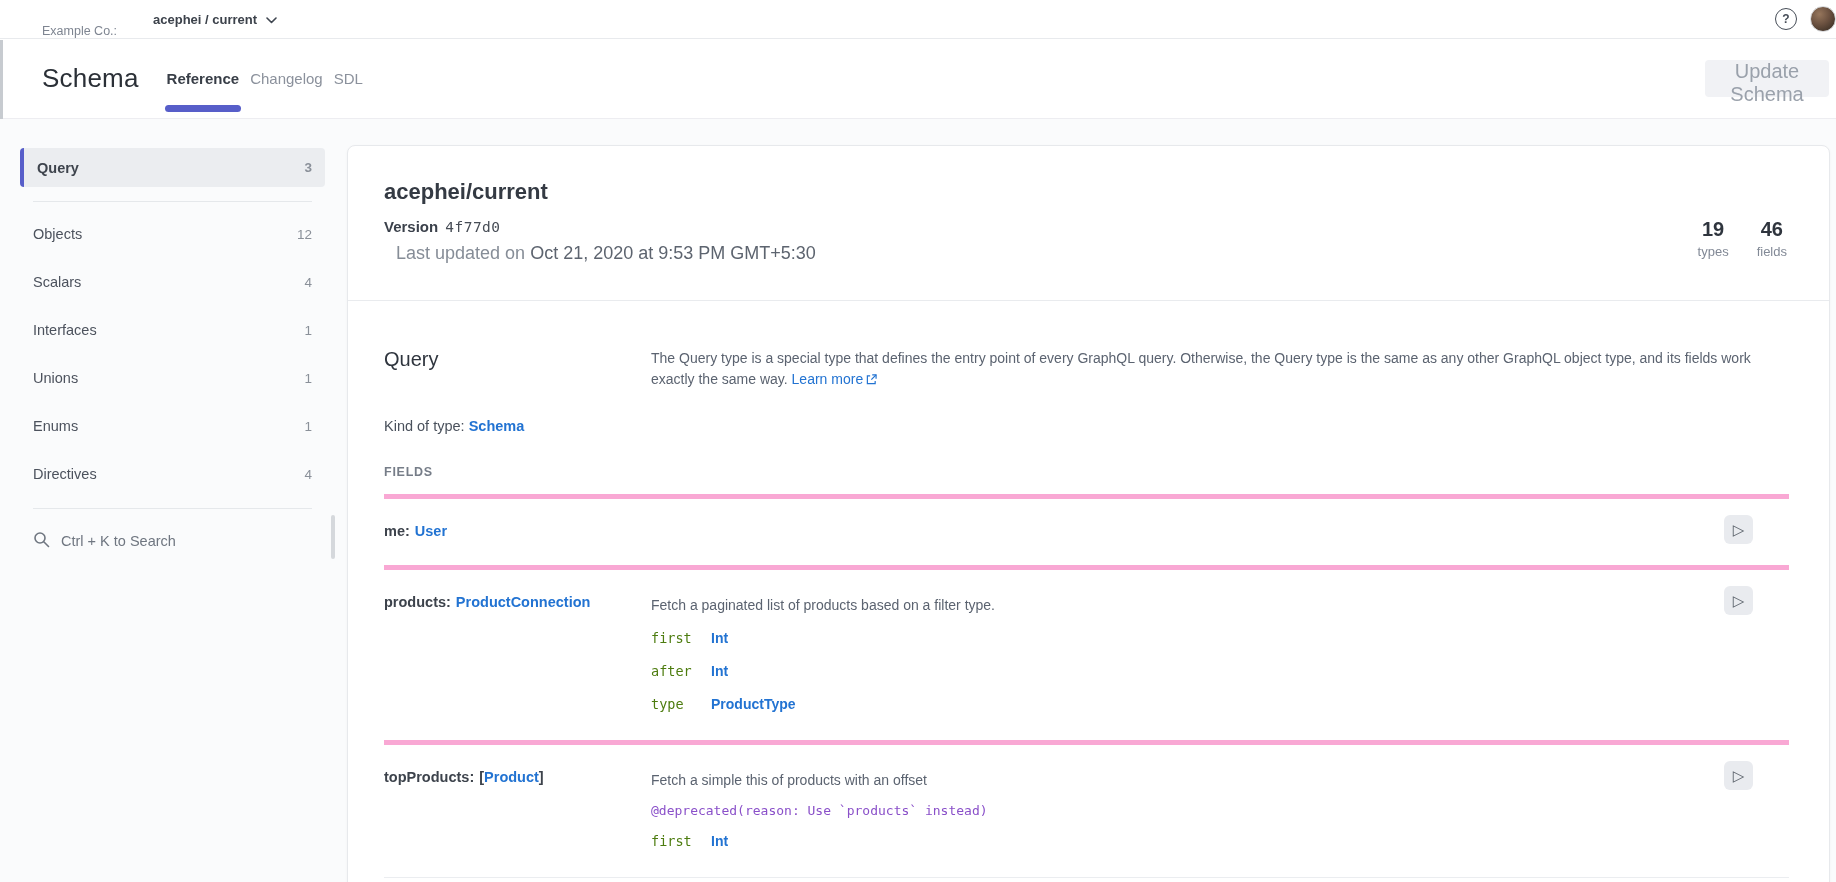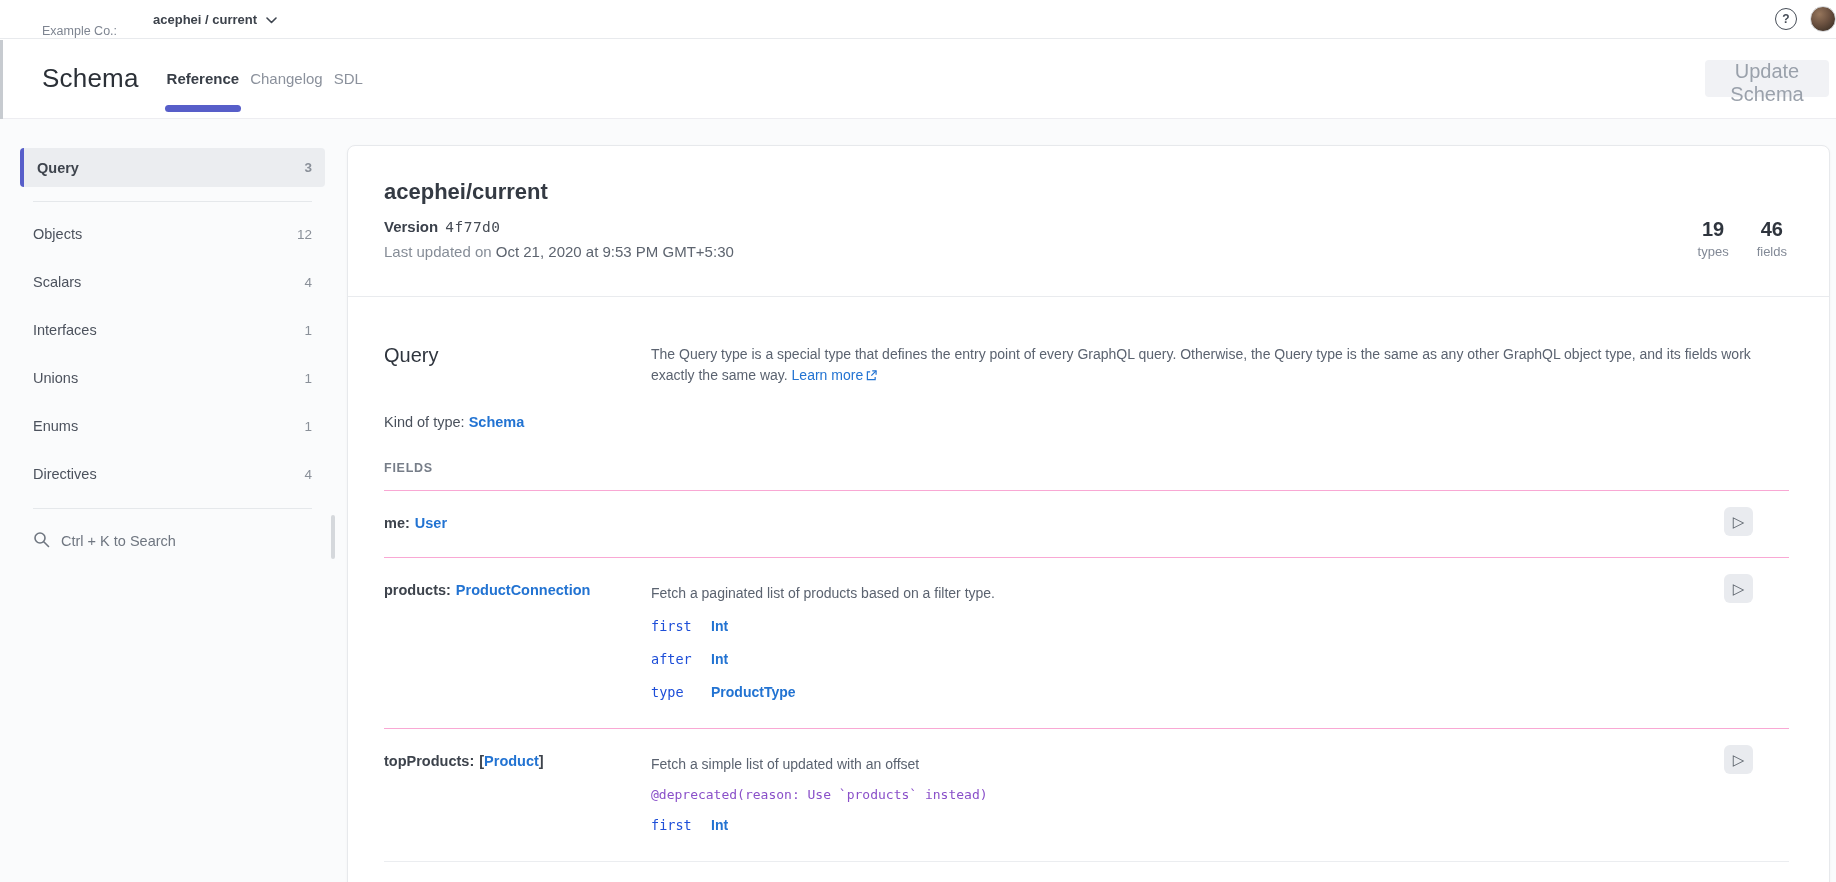--- a/index.html
+++ b/index.html
@@ -52,45 +52,45 @@
     background:#d5d8dc; border-radius:2px; cursor:pointer; }
   
   .card { position:absolute; left:347px; top:26px; width:1483px; height:1100px; background:#fff;
     border:1px solid #e7e9ec; border-radius:8px; box-shadow:0 1px 3px rgba(20,20,40,.04); }
   .card-header { position:relative; padding:33px 40px 0 36px; }
   .graph-title { font-size:22px; font-weight:600; color:#343a43; }
   .version-row { margin-top:13px; font-size:15px; color:#3b414b; }
   .version-row .vlabel { font-weight:700; }
   .mono { font-family:"DejaVu Sans Mono", monospace; }
   .version-row .vvalue { margin-left:7px; color:#474d56; letter-spacing:.5px; font-size:14.5px; }
-  .updated-row { margin-top:8px; font-size:15px; color:#868d97; }
+  .updated-row { margin-top:8px; font-size:18px; color:#868d97;margin-left:12px; }
   .updated-row .uvalue { color:#5d646f; }
   .stats { position:absolute; top:72px; right:42px; display:flex; gap:28px; text-align:center; }
   .stat-value { font-size:20px; font-weight:600; color:#2f353e; }
   .stat-label { font-size:13px; color:#828996; margin-top:3px; }
   .card-divider { margin-top:36px; border-bottom:1px solid #e9ebee; }
   
   .type-section { padding:47px 40px 0 36px; }
   .ts-grid { display:grid; grid-template-columns:267px 1fr; }
   .ts-name { font-size:20px; color:#2f353e; }
   .ts-desc { font-size:14px; color:#5b6370; line-height:21px; max-width:1105px; }
   .link { color:#2273d2; text-decoration:none; font-weight:600; cursor:pointer; }
   .link.plain { font-weight:400; }
   .ext-icon { margin-left:3px; vertical-align:-1px; }
   .kind-row { margin-top:27px; font-size:14.5px; color:#4a515c; }
   .fields-heading { margin-top:31px; font-size:12.5px; font-weight:700; color:#767d88; letter-spacing:.06em; }
   .fields-list { margin-top:15px; border-bottom:1px solid #ebedf0; }
   .field-row { position:relative; display:grid; grid-template-columns:267px 1fr;
-    border-top:1px solid #f9a8d4; padding:23px 0 26px; }
+    border-top:5px solid #f9a8d4; padding:23px 0 26px; }
   .field-sig { font-size:14.5px; font-weight:600; color:#3d434c; padding-top:1px; }
   .field-sig .f-name { margin-right:5px; }
   .field-desc { font-size:14px; color:#5b6370; line-height:20px; max-width:1105px; padding-top:2px; }
   .f-dep { margin-top:13px; font-size:13px; color:#8a50c9; }
   .arg-row { margin-top:13px; height:20px; display:flex; align-items:center; }
-  .arg-name { font-size:13.5px; color:#1d4ed8; width:60px; flex:none; }
+  .arg-name { font-size:13.5px; color:#4d7c0f; width:60px; flex:none; }
   .arg-type { font-size:14px; }
   .play-btn { position:absolute; right:36px; top:16px; width:29px; height:29px; border-radius:6px;
     background:#e9ebef; border:none; display:flex; align-items:center; justify-content:center;
     color:#596069; font-size:15px; cursor:pointer; font-family:"DejaVu Sans", sans-serif; }
 </style>
 </head>
 <body>
 
 <div class="topbar">
   <span class="org-label">Example Co.:</span>
@@ -247,21 +247,21 @@
     </div>
     <button class="play-btn">
       <span>▷</span>
     </button>
   </div>
           <div class="field-row">
     <div class="field-sig">
       <span class="f-name">topProducts:</span><span class="f-pre">[</span><a class="link">Product</a><span class="f-suf">]</span>
     </div>
     <div class="field-right">
-      <div class="field-desc">Fetch a simple list of updated with an offset</div>
+      <div class="field-desc">Fetch a simple this of products with an offset</div>
       <div class="f-dep mono">@deprecated(reason: Use `products` instead)</div>
       <div class="f-args">
                 <div class="arg-row">
                   <span class="arg-name mono">first</span>
                   <a class="link arg-type">Int</a>
                 </div>
               </div>
     </div>
     <button class="play-btn">
       <span>▷</span>

